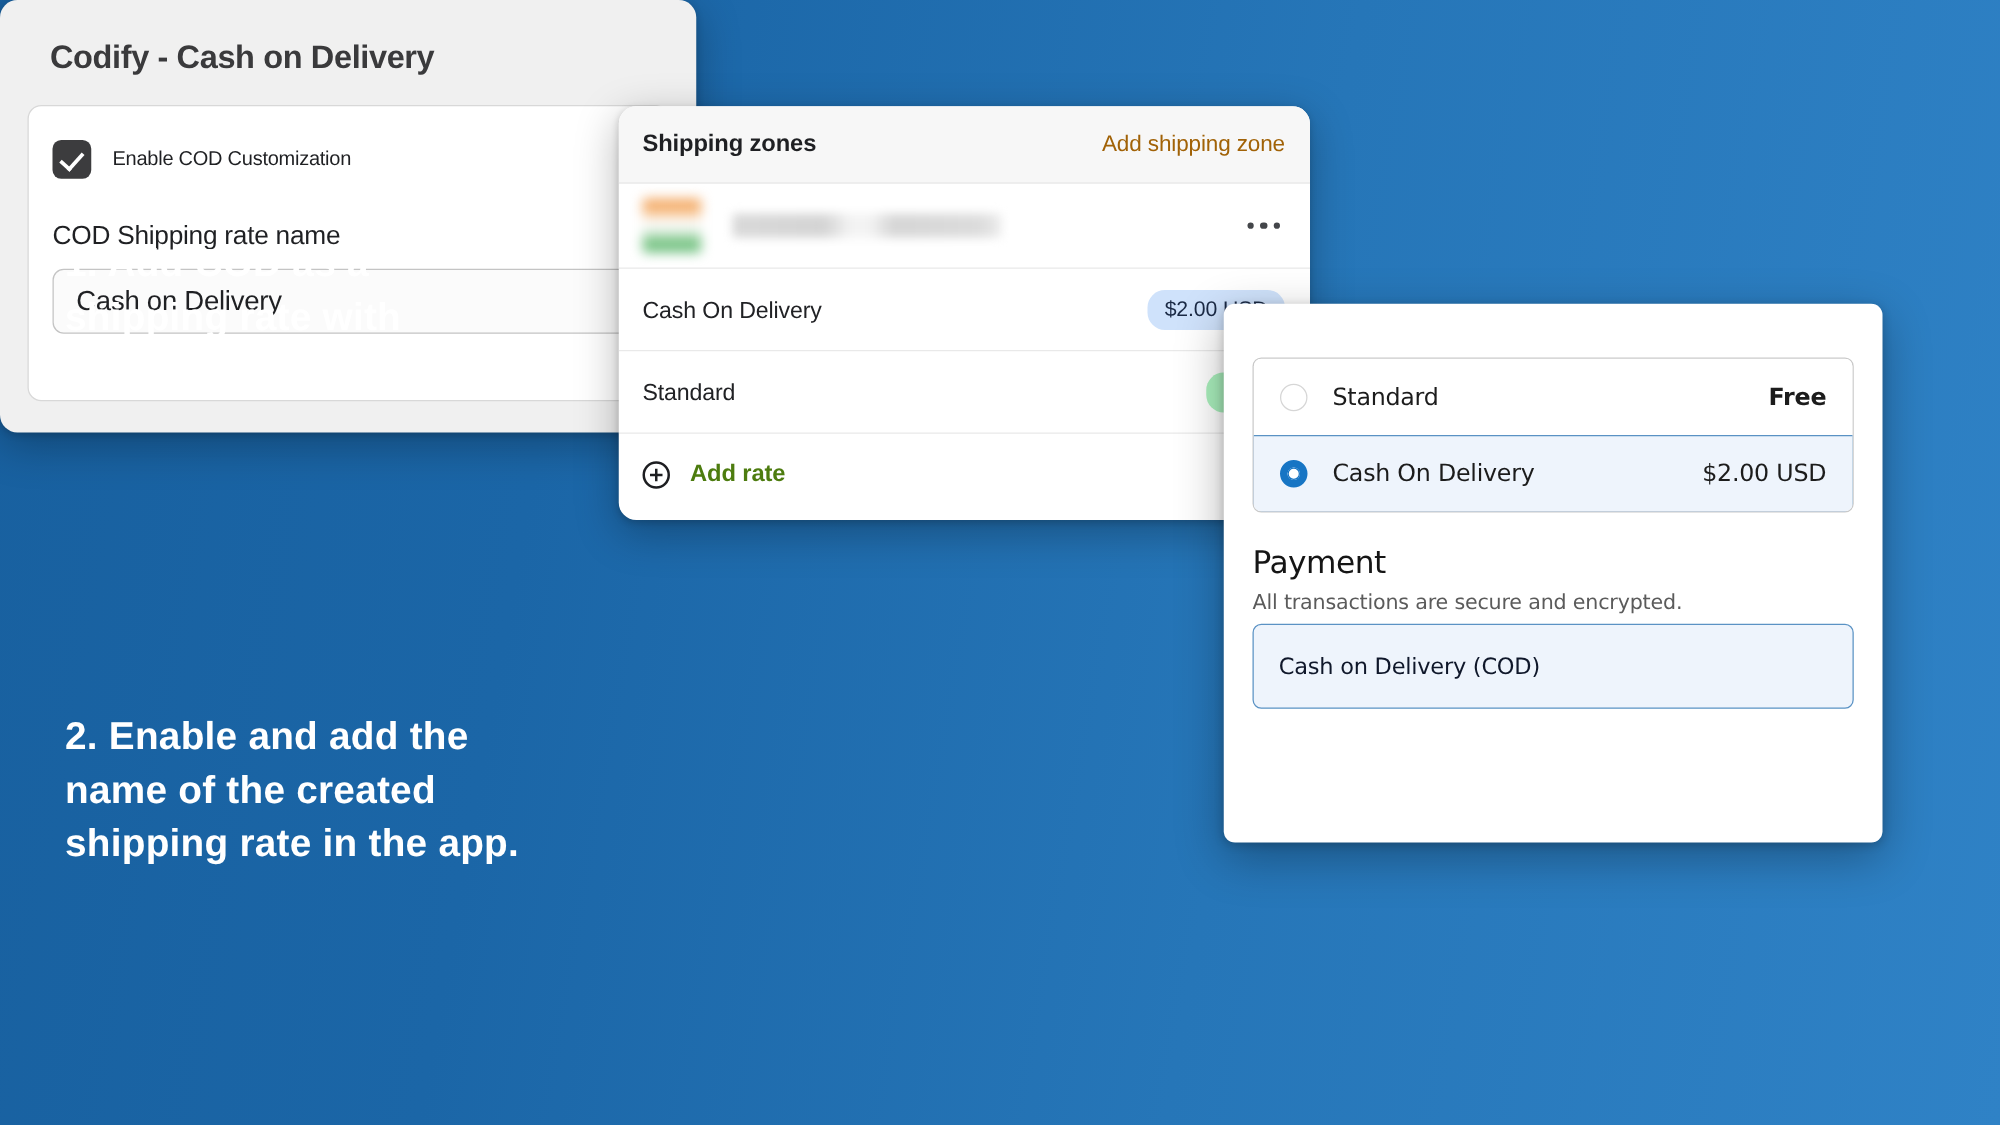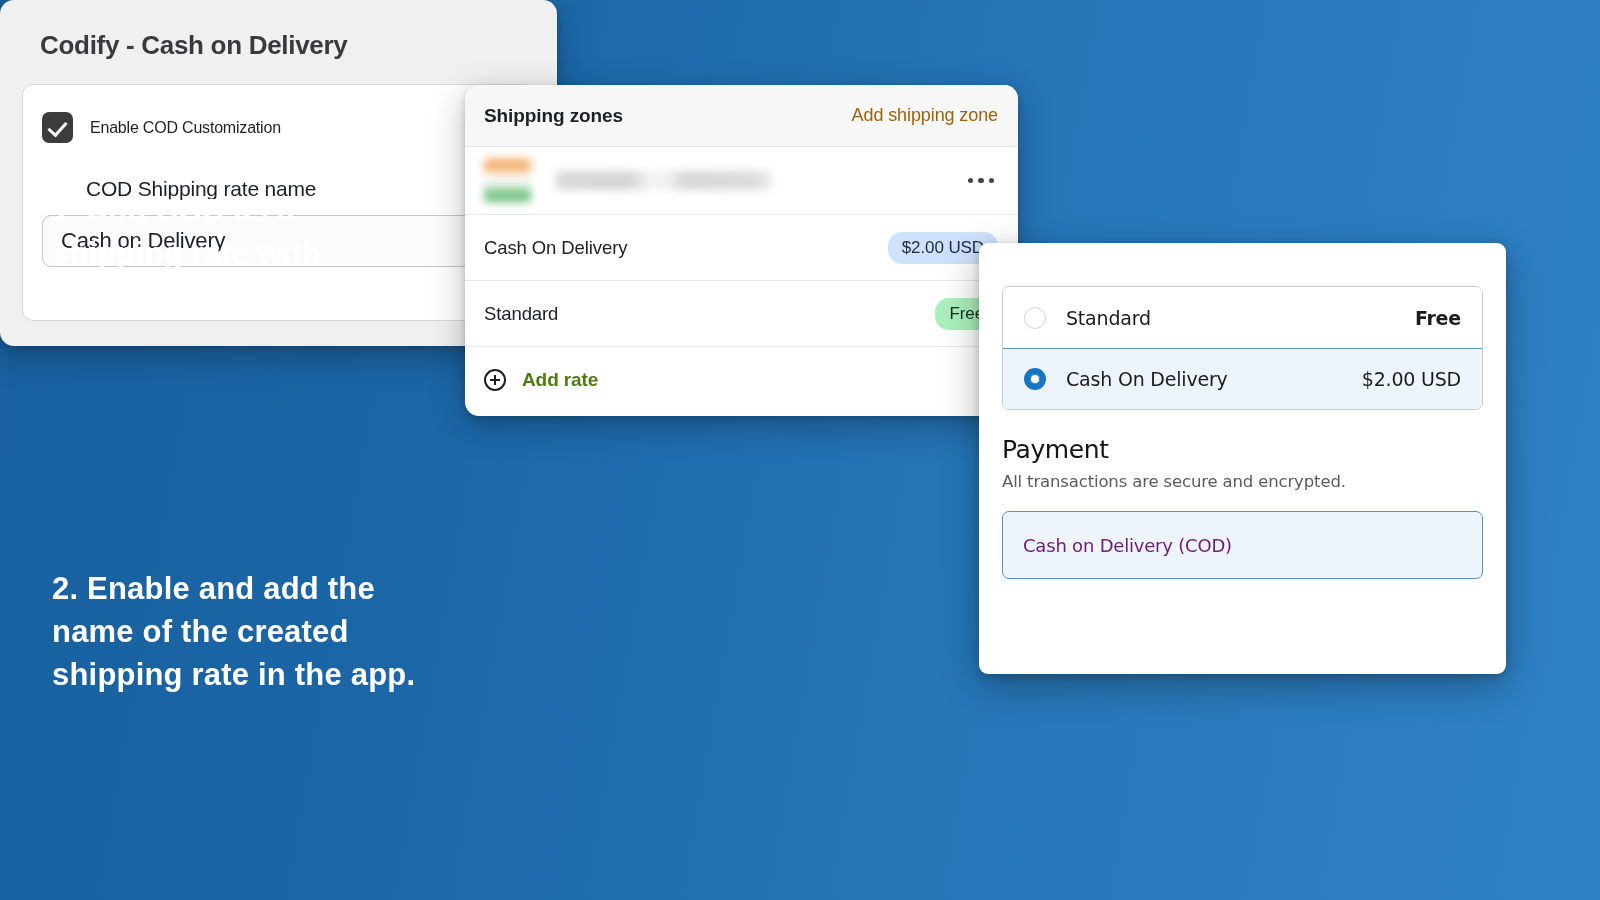--- a/index.html
+++ b/index.html
@@ -40,21 +40,21 @@
   
   .card {
     position: absolute;
     background: #ffffff;
     border-radius: 14px;
     box-shadow: 0 10px 34px rgba(0,0,0,0.28), 0 2px 6px rgba(0,0,0,0.16);
   }
 
   
   #shipping-zones-card {
-    left: 465px;
+    left: 495px;
     top: 85px;
     width: 553px;
     height: 331px;
     overflow: hidden;
   }
   .zones-header {
     height: 62px;
     background: #f7f7f7;
     border-bottom: 1px solid #e4e4e4;
     display: flex;
@@ -216,21 +216,20 @@
     margin-left: 17px;
     font-size: 16px;
     color: #1f2023;
     letter-spacing: -0.2px;
   }
   .cod-field-label {
     margin-top: 34px;
     font-size: 21px;
     color: #1f2023;
     letter-spacing: -0.2px;
-    margin-left: 44px;
   }
   .cod-input {
     margin-top: 14px;
     height: 52px;
     background: #fbfbfb;
     border: 1px solid #c4c4c4;
     border-radius: 9px;
     display: flex;
     align-items: center;
     padding: 0 18px;
@@ -311,30 +310,30 @@
     color: #151515;
     letter-spacing: -0.4px;
   }
   .ck-pay-sub {
     margin-top: 8px;
     font-size: 16.5px;
     color: #5b5b5b;
     letter-spacing: -0.15px;
   }
   .ck-pay-option {
-    margin-top: 20px;
+    margin-top: 8px;
     height: 68px;
     background: #eef4fc;
     border: 1.5px solid #5a92c4;
     border-radius: 7px;
     display: flex;
     align-items: center;
     padding: 0 20px;
     font-size: 18px;
-    color: #701a75;
+    color: #0f172a;
     letter-spacing: -0.2px;
     cursor: pointer;
   }
 </style>
 </head>
 <body>
 
 <div class="instructions">
   <div class="step step-1">1. Add COD as a shipping rate with COD charge.</div>
   <div class="step step-2">2. Enable and add the name of the created shipping rate in the app.</div>

